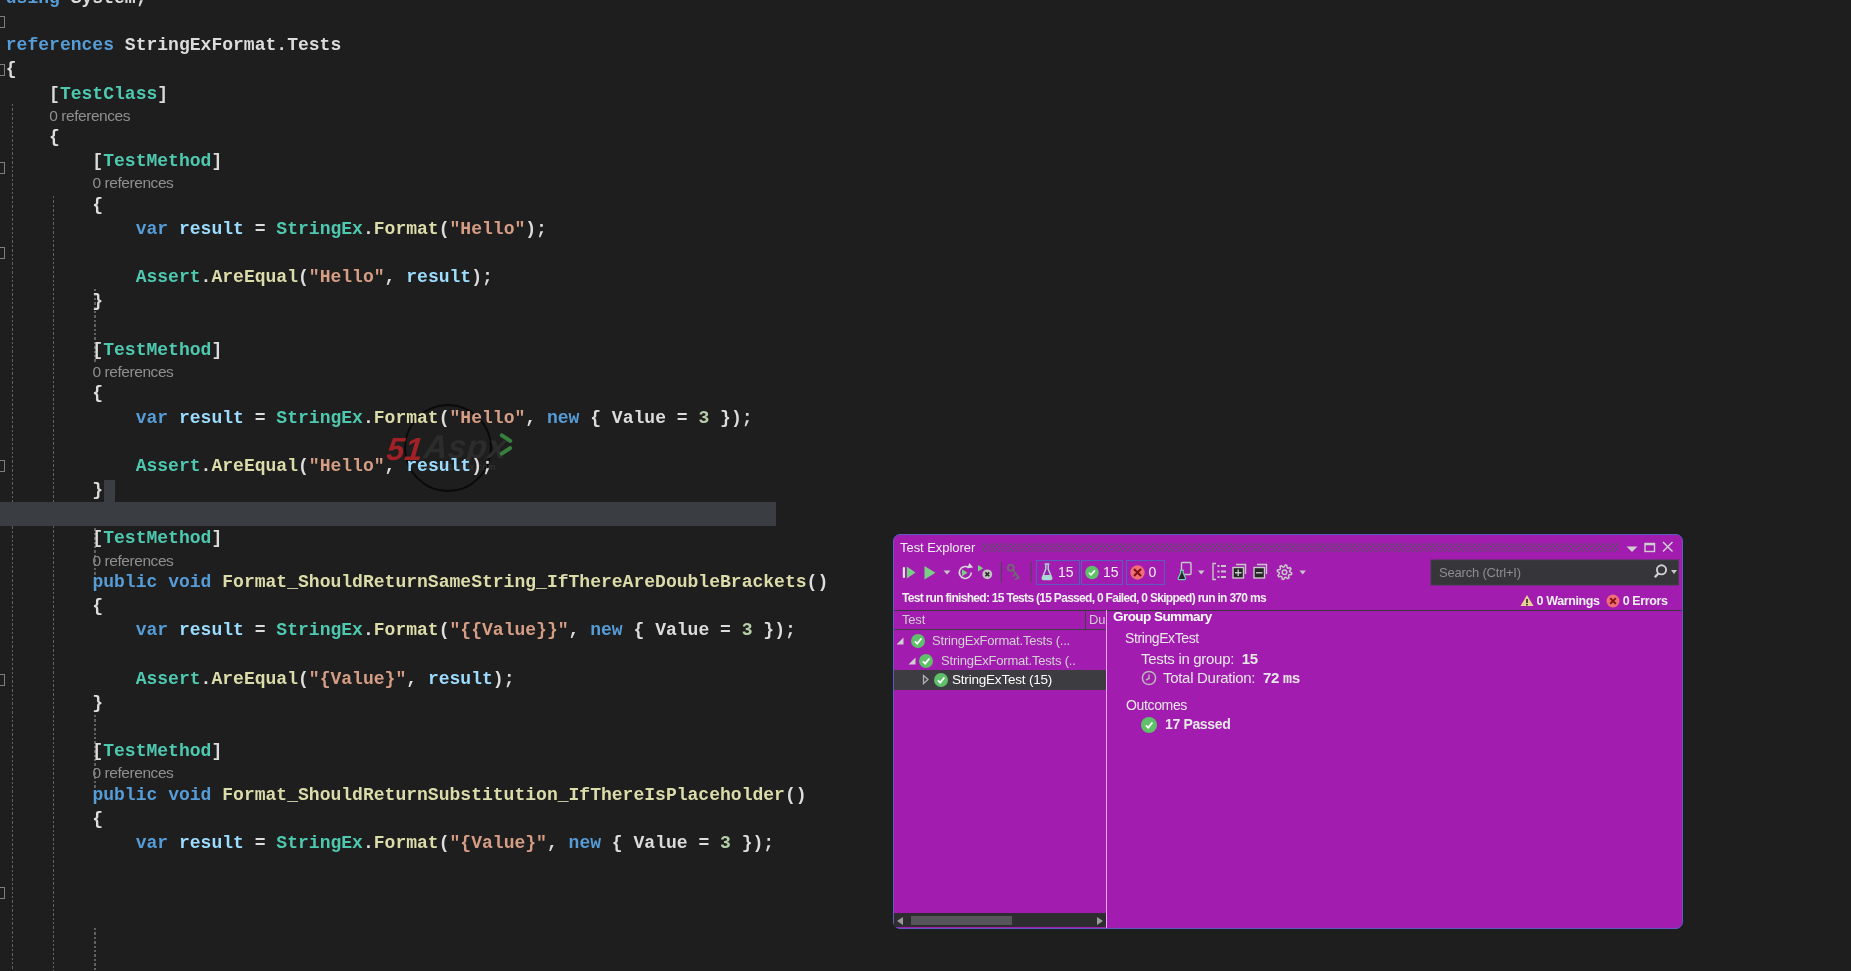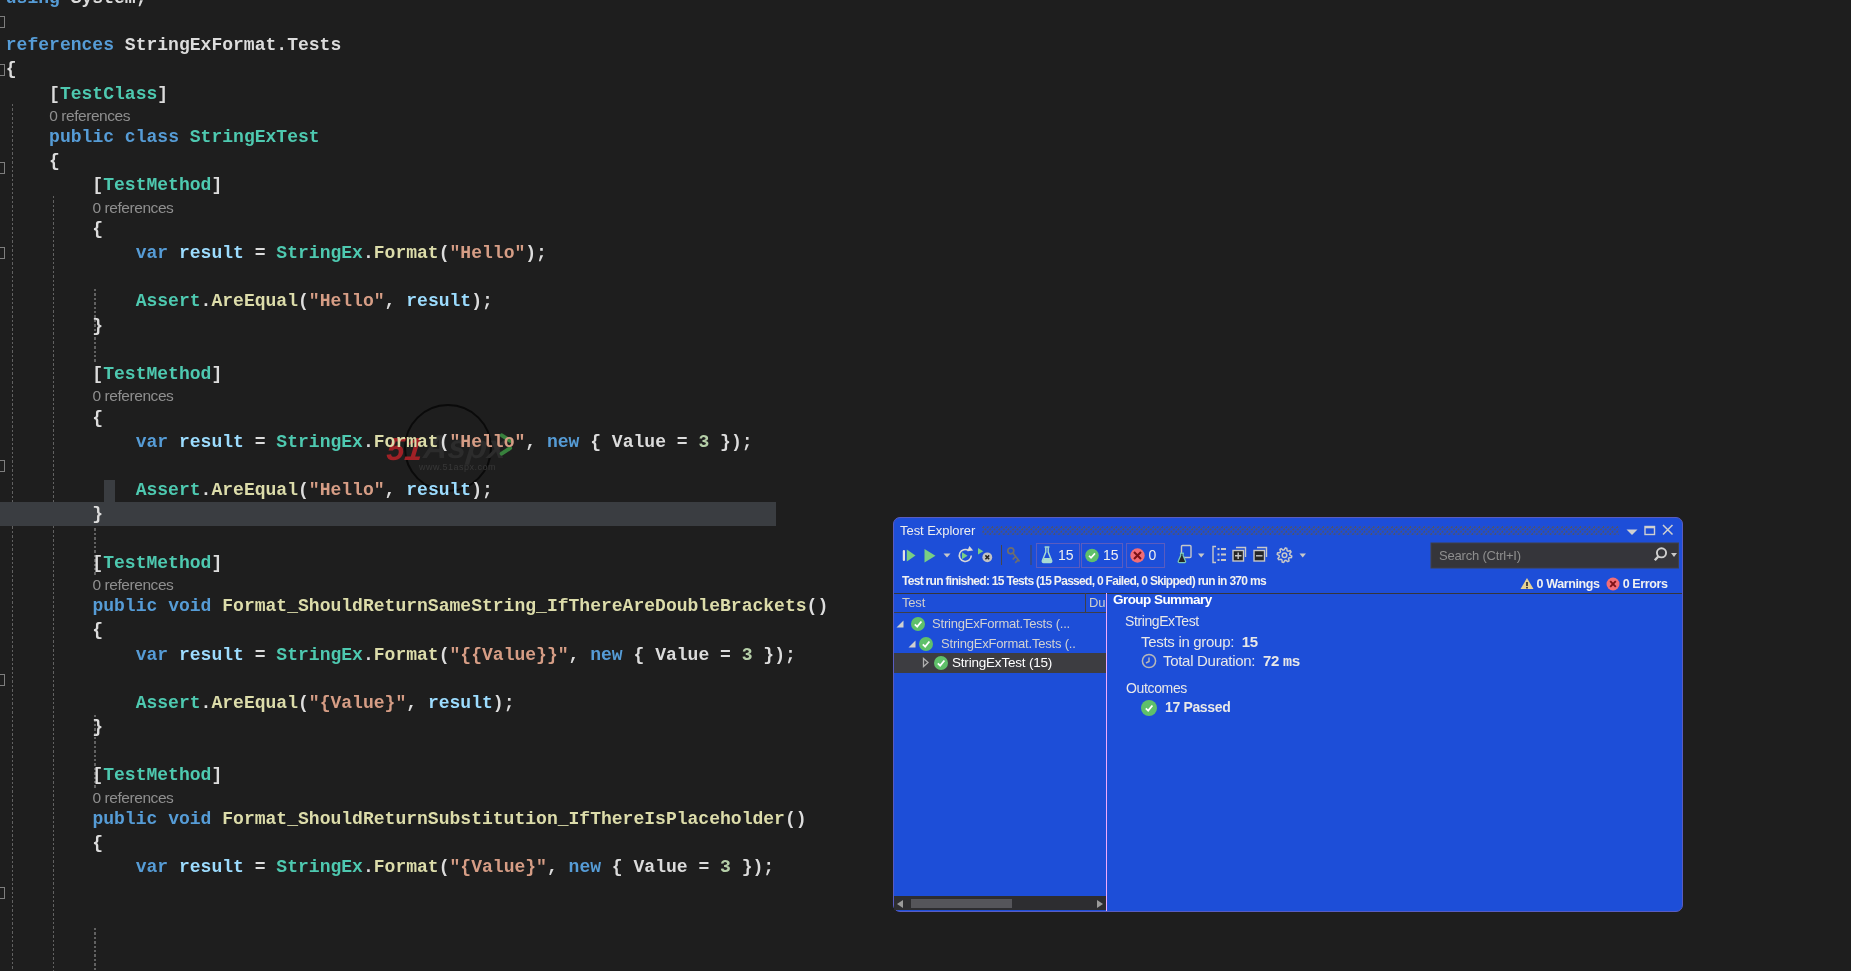--- a/index.html
+++ b/index.html
@@ -21,22 +21,22 @@
 .of{position:absolute;left:-3px;width:6px;height:10px;border:1px solid #7e7e7e;background:#1e1e1e;z-index:4}
 
 #wm{position:absolute;z-index:2;left:404px;top:404px;width:84px;height:84px;
  border:2.5px solid #0a0a0a;border-radius:50%}
 #wm51{position:absolute;left:-19px;top:27px;font:bold italic 32px/32px "Liberation Sans",sans-serif;color:#a02126;transform:skewX(-6deg)}
 #wmA{position:absolute;left:18px;top:24px;font:bold italic 33px/33px "Liberation Sans",sans-serif;color:#2c2c2c;letter-spacing:0.5px;transform:skewX(-6deg)}
 #wmx1{position:absolute;left:93px;top:30px;width:13.5px;height:4.2px;background:#38813d;transform:rotate(33deg);border-radius:2px}
 #wmx2{position:absolute;left:93px;top:42.5px;width:13.5px;height:4.2px;background:#38813d;transform:rotate(-33deg);border-radius:2px}
 #wmurl{position:absolute;left:13px;top:57px;font:9px/9px "Liberation Sans",sans-serif;color:#383838;letter-spacing:0.5px}
 
-#tew{position:absolute;left:893px;top:517px;width:789.5px;height:395px;z-index:10;
- background:#1d4ed8;border:1.5px solid #5a5cc0;border-radius:7px;box-sizing:border-box}
+#tew{position:absolute;left:893px;top:534px;width:789.5px;height:395px;z-index:10;
+ background:#a21caf;border:1.5px solid #5a5cc0;border-radius:7px;box-sizing:border-box}
 #title{position:absolute;left:6px;top:6px;font:13px/14px "Liberation Sans",sans-serif;color:#eeeeee;letter-spacing:-0.05px}
 #dots{position:absolute;left:88px;top:8px;width:637px;height:9px;
  background-image:radial-gradient(circle at 1.3px 1.3px,#55555f 0.85px,transparent 1.05px),radial-gradient(circle at 1.3px 1.3px,#55555f 0.85px,transparent 1.05px);
  background-size:4.6px 4.6px;background-position:0 0,2.3px 2.3px}
 
 .sbox{position:absolute;top:24.5px;height:25px;border:1.5px solid #5a5cc0;box-sizing:border-box}
 .snum{position:absolute;top:25px;font:14px/24px "Liberation Sans",sans-serif;color:#f0f0f0}
 
 #status{position:absolute;left:8px;top:56px;font:bold 12px/14px "Liberation Sans",sans-serif;color:#f1f1f1;letter-spacing:-0.7px}
 #statusr{position:absolute;right:14px;top:56px;font:bold 12.5px/14px "Liberation Sans",sans-serif;color:#f1f1f1;letter-spacing:-0.4px}
@@ -83,21 +83,20 @@
   <div id="wmurl">www.51aspx.com</div>
 </div>
 
 <div id="code">
 <div class="ln" style="height:21px;line-height:21px"><i class="k">using</i> System;</div>
 <div class="ln"></div>
 <div class="ln"><i class="k">references</i> StringExFormat.Tests</div>
 <div class="ln">{</div>
 <div class="ln">    [<i class="t">TestClass</i>]</div>
 <div class="cl m4">0 references</div>
-<div class="ln">    <i class="k">public</i> <i class="k">class</i> <i class="t">StringExTest</i></div>
 <div class="ln">    {</div>
 <div class="ln">        [<i class="t">TestMethod</i>]</div>
 <div class="cl m8">0 references</div>
 <div class="ln">        {</div>
 <div class="ln">            <i class="k">var</i> <i class="v">result</i> = <i class="t">StringEx</i>.<i class="m">Format</i>(<i class="s">"Hello"</i>);</div>
 <div class="ln"></div>
 <div class="ln">            <i class="t">Assert</i>.<i class="m">AreEqual</i>(<i class="s">"Hello"</i>, <i class="v">result</i>);</div>
 <div class="ln">        }</div>
 <div class="ln"></div>
 <div class="ln">        [<i class="t">TestMethod</i>]</div>

